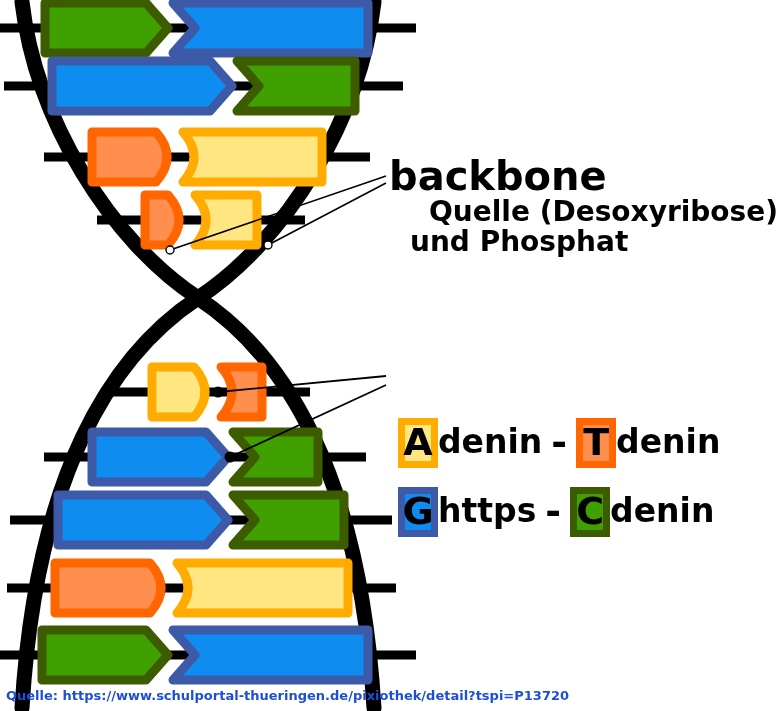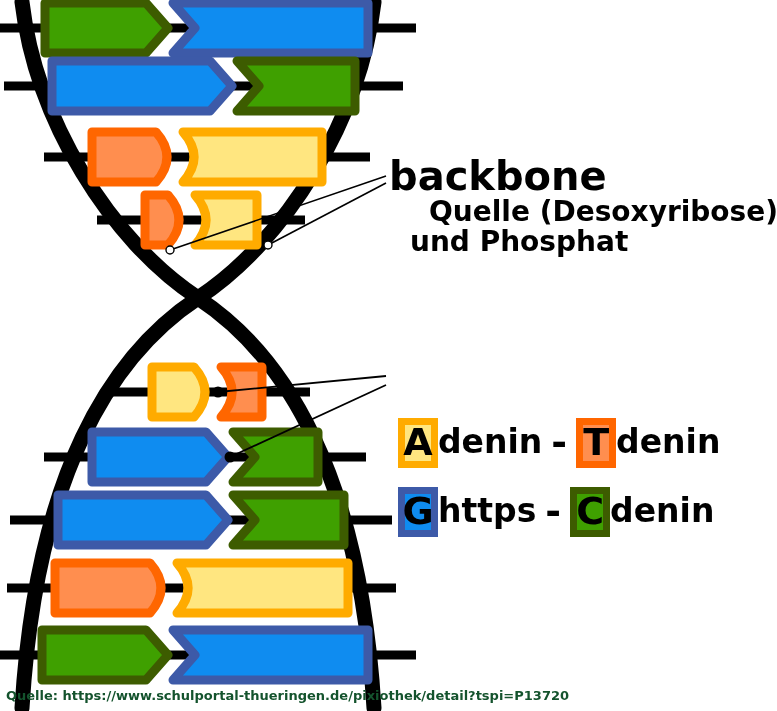--- a/index.html
+++ b/index.html
@@ -14,21 +14,21 @@
   #lbl-basenpaare{left:389px;top:363px;font-size:39px;}
   #legend-row-at{position:absolute;left:398px;top:415px;height:56px;
       display:flex;align-items:center;}
   #legend-row-gc{position:absolute;left:398px;top:484px;height:56px;
       display:flex;align-items:center;}
   .lg-box{width:40px;height:50px;box-sizing:border-box;border-style:solid;
       border-width:7px;display:flex;align-items:center;justify-content:center;
       font-size:38px;line-height:1;padding-bottom:3px;}
   .lg-word{font-size:33px;line-height:1;padding-bottom:3px;}
   .lg-dash{font-size:38px;line-height:1;padding:0 9px 3px 9px;}
-  #source{position:absolute;left:6px;top:689px;font-size:13px;color:#14532d;}
+  #source{position:absolute;left:6px;top:689px;font-size:13px;color:#1d4ed8;}
 </style>
 </head>
 <body>
 
 <div id="stage">
 
   <svg class="layer" id="helix-svg" viewBox="0 0 777 711">
       <g>
         <line x1="-3" y1="28" x2="416" y2="28" stroke="#000000" stroke-width="9"></line>
         <line x1="4" y1="86" x2="403" y2="86" stroke="#000000" stroke-width="9"></line>

